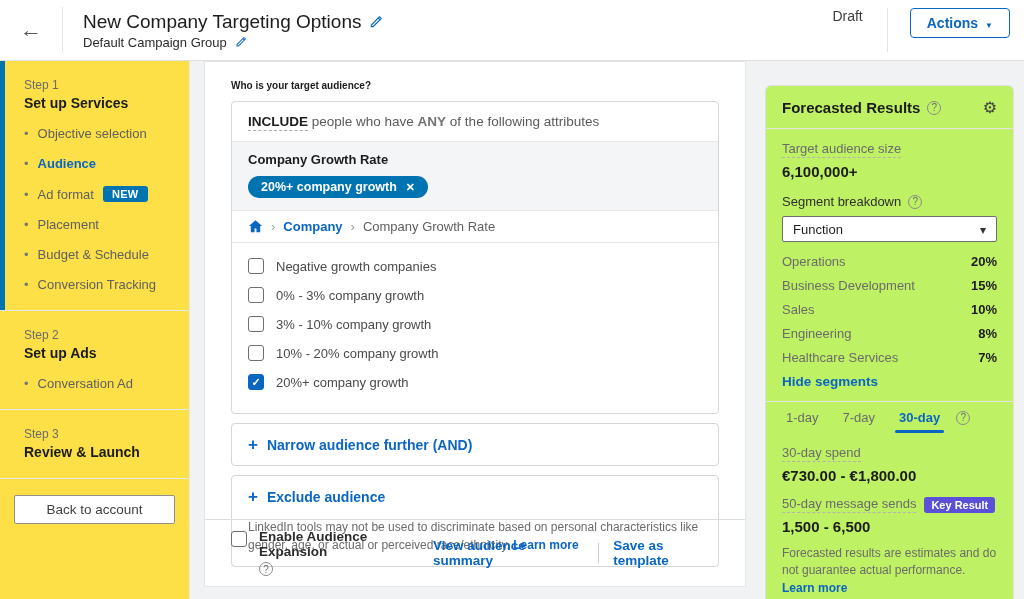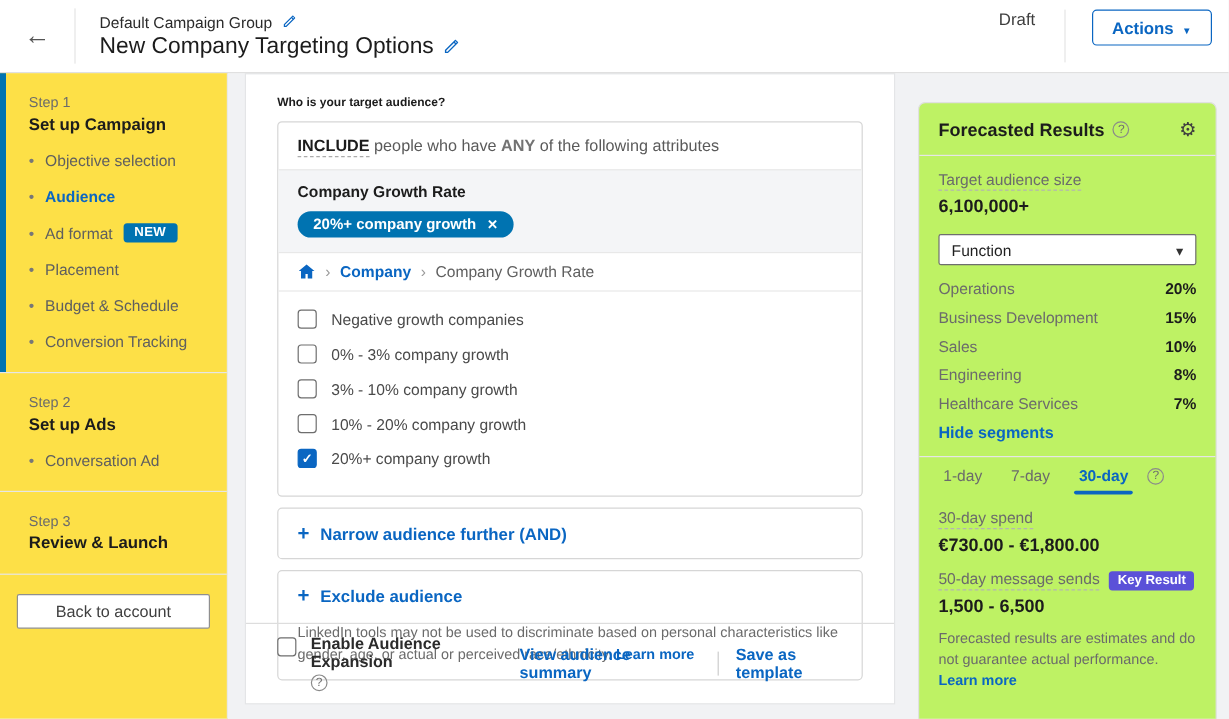--- a/index.html
+++ b/index.html
@@ -172,50 +172,50 @@
   .svg-icon { display:inline-flex; flex:0 0 auto; }
 </style>
 </head>
 <body>
 
 <div class="app-header">
   <div class="back-btn">←</div>
   <div class="hdr-divider"></div>
   <div class="title-block">
     <div class="title-row">
+      <span class="page-title">New Company Targeting Options</span>
+      <span class="svg-icon">
+        <svg width="14" height="14" viewBox="0 0 24 24" fill="#0a66c2">
+            <path d="M21.7 5.3l-3-3c-.4-.4-1-.4-1.4 0L3 16.6V21h4.4L21.7 6.7c.4-.4.4-1 0-1.4zM6.6 19H5v-1.6L15.9 6.5l1.6 1.6L6.6 19zM18.9 6.7l-1.6-1.6 1-1 1.6 1.6-1 1z"></path>
+          </svg>
+      </span>
+    </div>
+    <div class="title-row">
       <span class="campaign-group">Default Campaign Group</span>
       <span class="svg-icon">
         <svg width="12" height="12" viewBox="0 0 24 24" fill="#0a66c2">
-            <path d="M21.7 5.3l-3-3c-.4-.4-1-.4-1.4 0L3 16.6V21h4.4L21.7 6.7c.4-.4.4-1 0-1.4zM6.6 19H5v-1.6L15.9 6.5l1.6 1.6L6.6 19zM18.9 6.7l-1.6-1.6 1-1 1.6 1.6-1 1z"></path>
-          </svg>
-      </span>
-    </div>
-    <div class="title-row">
-      <span class="page-title">New Company Targeting Options</span>
-      <span class="svg-icon">
-        <svg width="14" height="14" viewBox="0 0 24 24" fill="#0a66c2">
             <path d="M21.7 5.3l-3-3c-.4-.4-1-.4-1.4 0L3 16.6V21h4.4L21.7 6.7c.4-.4.4-1 0-1.4zM6.6 19H5v-1.6L15.9 6.5l1.6 1.6L6.6 19zM18.9 6.7l-1.6-1.6 1-1 1.6 1.6-1 1z"></path>
           </svg>
       </span>
     </div>
   </div>
   <div class="hdr-right">
     <span class="draft-status">Draft</span>
     <div class="hdr-divider2"></div>
     <button class="actions-btn">
       <span>Actions</span>
       <span class="caret-down"></span>
     </button>
   </div>
 </div>
 
 <div class="sidebar">
   <div class="side-section current">
     <div class="step-label">Step 1</div>
-    <div class="step-title">Set up Campaign</div>
+    <div class="step-title">Set up Services</div>
     <ul class="step-items">
       <li>
           <span class="bullet"></span>
           <span class="item-label">Objective selection</span>
         </li>
       <li class="active-item">
           <span class="bullet"></span>
           <span class="item-label">Audience</span>
         </li>
       <li>
@@ -341,20 +341,24 @@
 <div class="forecast-card">
   <div class="fr-header">
     <span class="fr-title">Forecasted Results</span>
     <span class="q-icon"></span>
     <span class="gear-icon"></span>
   </div>
   <div class="fr-body">
     <span class="dotted-label">Target audience size</span>
     <div class="big-value">6,100,000+</div>
 
+    <div class="seg-label-row">
+      <span>Segment breakdown</span>
+      <span class="q-icon"></span>
+    </div>
     <div class="seg-select">
       <span>Function</span>
       <span class="caret-sm"></span>
     </div>
 
     <div class="seg-list">
       <div class="seg-row">
         <span class="seg-name">Operations</span>
         <span class="seg-val">20%</span>
       </div>

